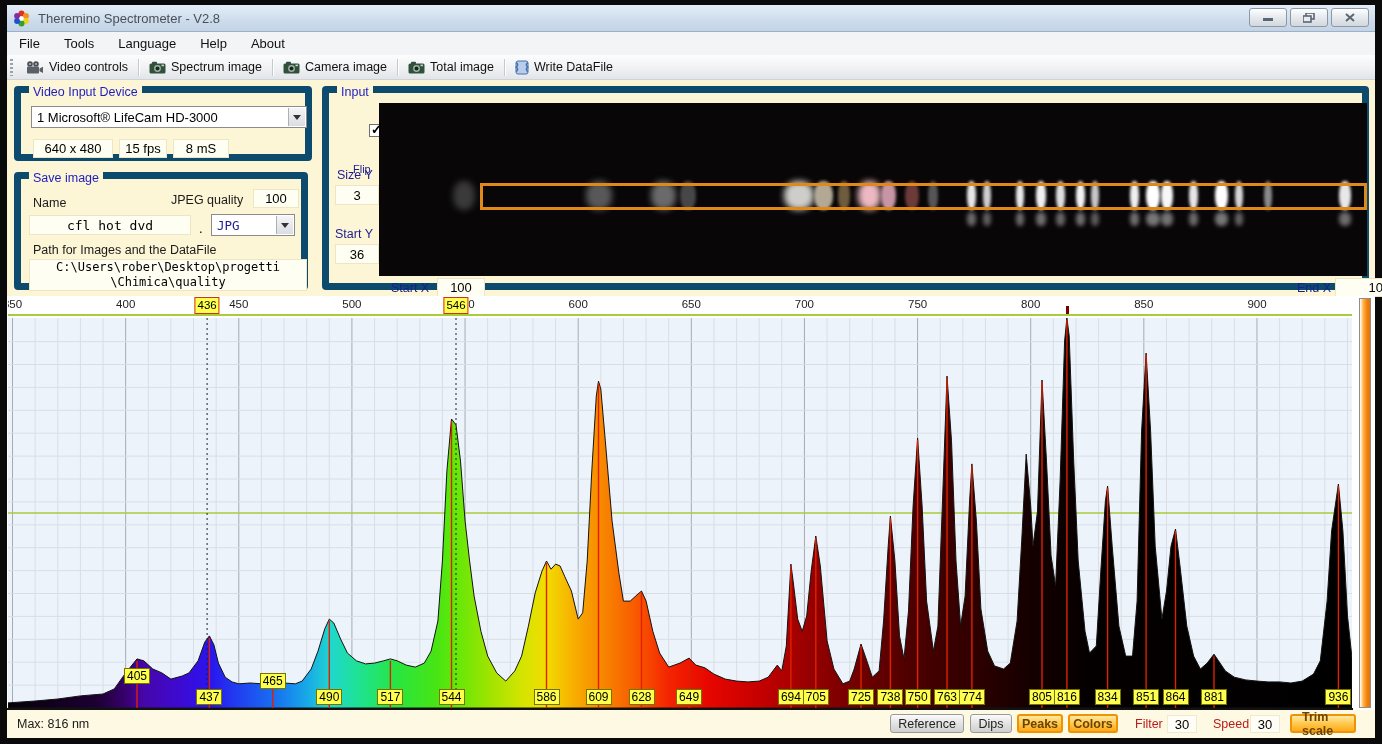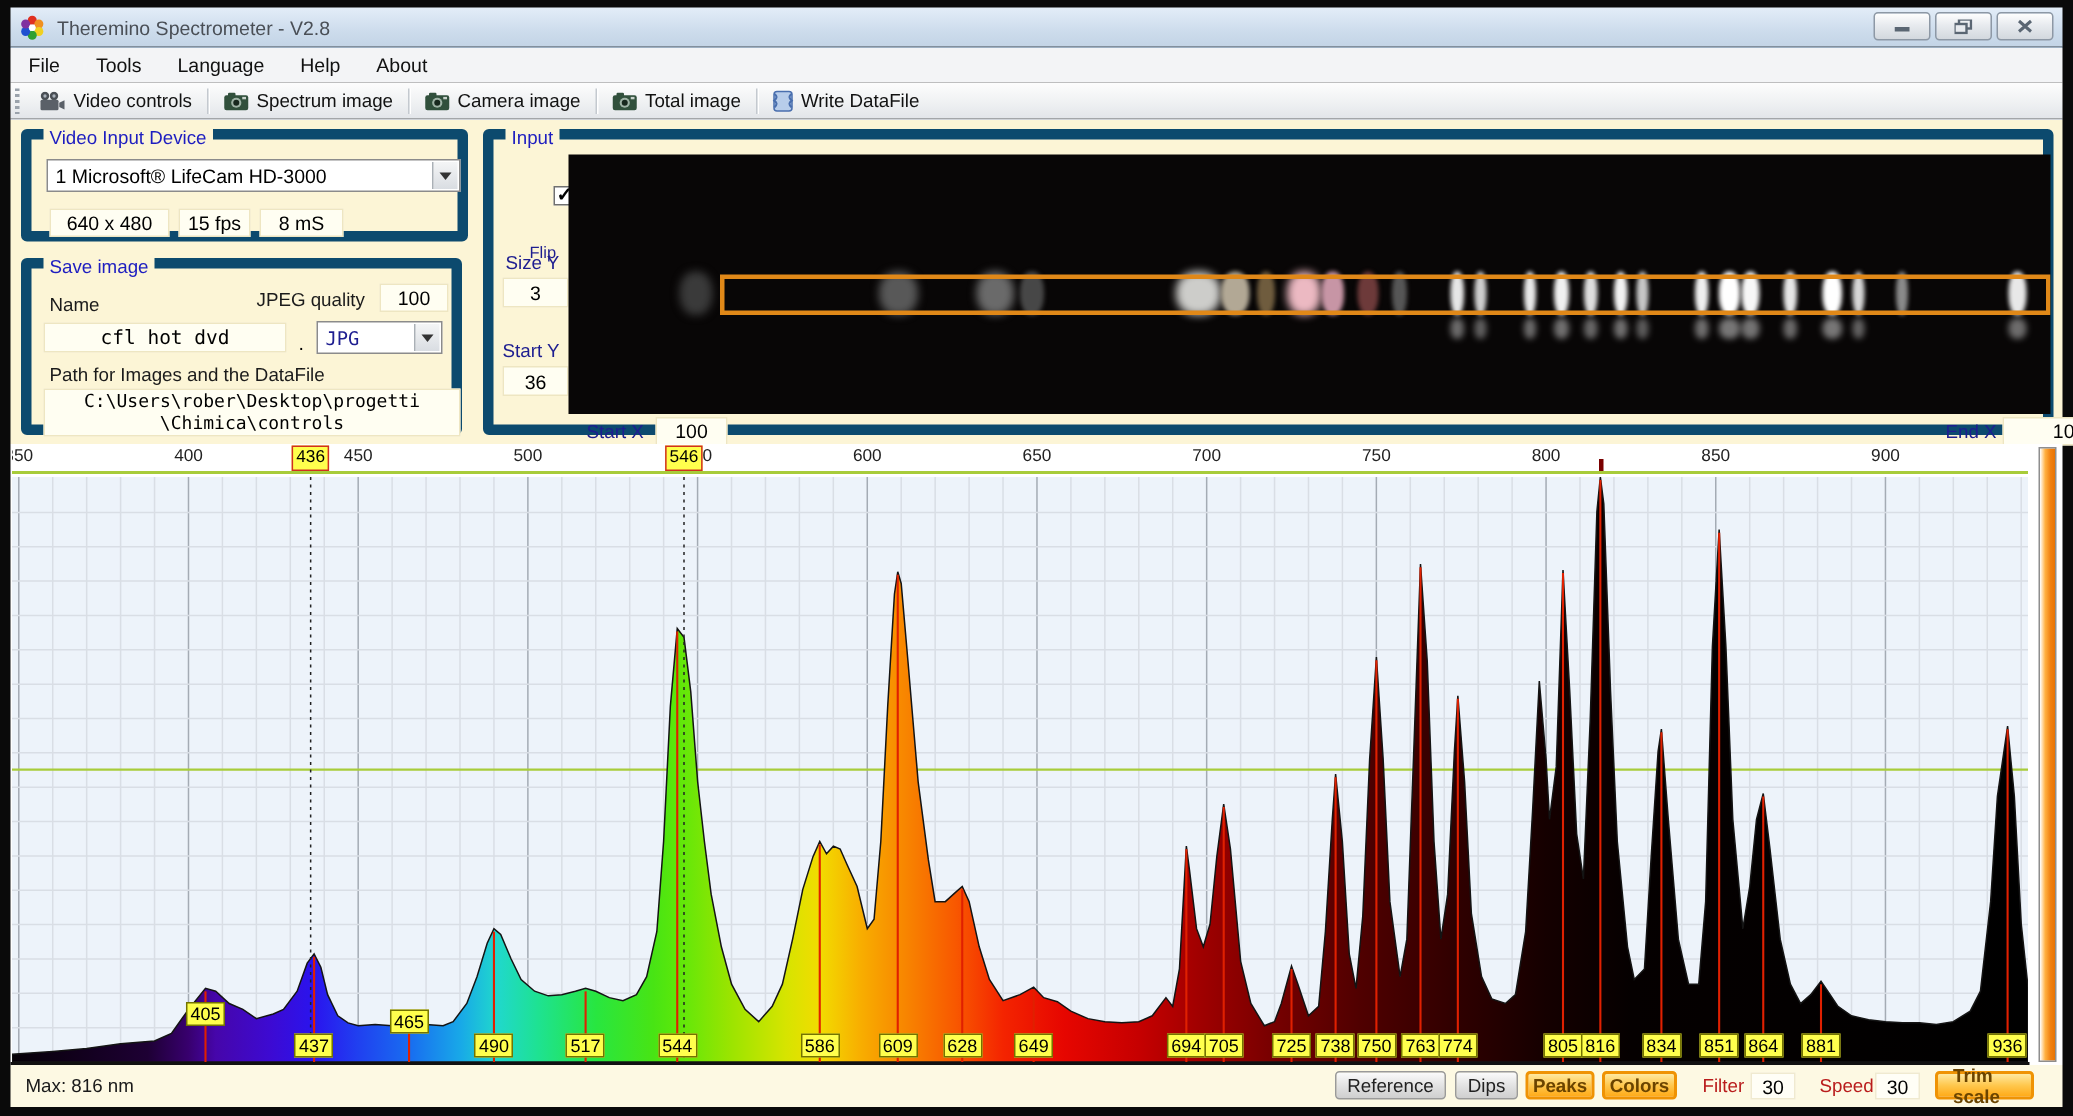--- a/index.html
+++ b/index.html
@@ -211,21 +211,21 @@
       <span style="position:absolute;left:178px;top:42px;font-size:13px;color:#000;">.</span>
       <div class="combo mono" style="position:absolute;left:190px;top:35px;width:84px;height:22px;font-size:12.5px;color:#1d1d90;">
         <span>JPG</span>
         <span class="arrowbtn">
             <span class="tri-down"></span>
           </span>
       </div>
       <span style="position:absolute;left:12px;top:64px;font-size:12.5px;color:#1b1b1b;">Path for Images and the DataFile</span>
       <div class="flatfield mono" style="position:absolute;left:8px;top:80px;width:278px;height:32px;font-size:12px;flex-direction:column;line-height:15px;">
         <span>C:\Users\rober\Desktop\progetti</span>
-        <span>\Chimica\controls</span>
+        <span>\Chimica\quality</span>
       </div>
     </div>
 
     <div class="groupbox" style="left:315px;top:6px;width:1047px;height:204px;">
       <span class="gtitle">Input</span>
       <span class="navy" style="position:absolute;left:24px;top:32px;font-size:11px;margin-top:38px;">Flip</span>
       <span class="checkbox checked" style="position:absolute;left:40px;top:31px;"></span>
       <span class="navy" style="position:absolute;left:8px;top:75px;font-size:12.5px;">Size Y</span>
       <div class="flatfield" style="position:absolute;left:6px;top:92px;width:44px;height:20px;">3</div>
       <span class="navy" style="position:absolute;left:6px;top:134px;font-size:12.5px;">Start Y</span>

